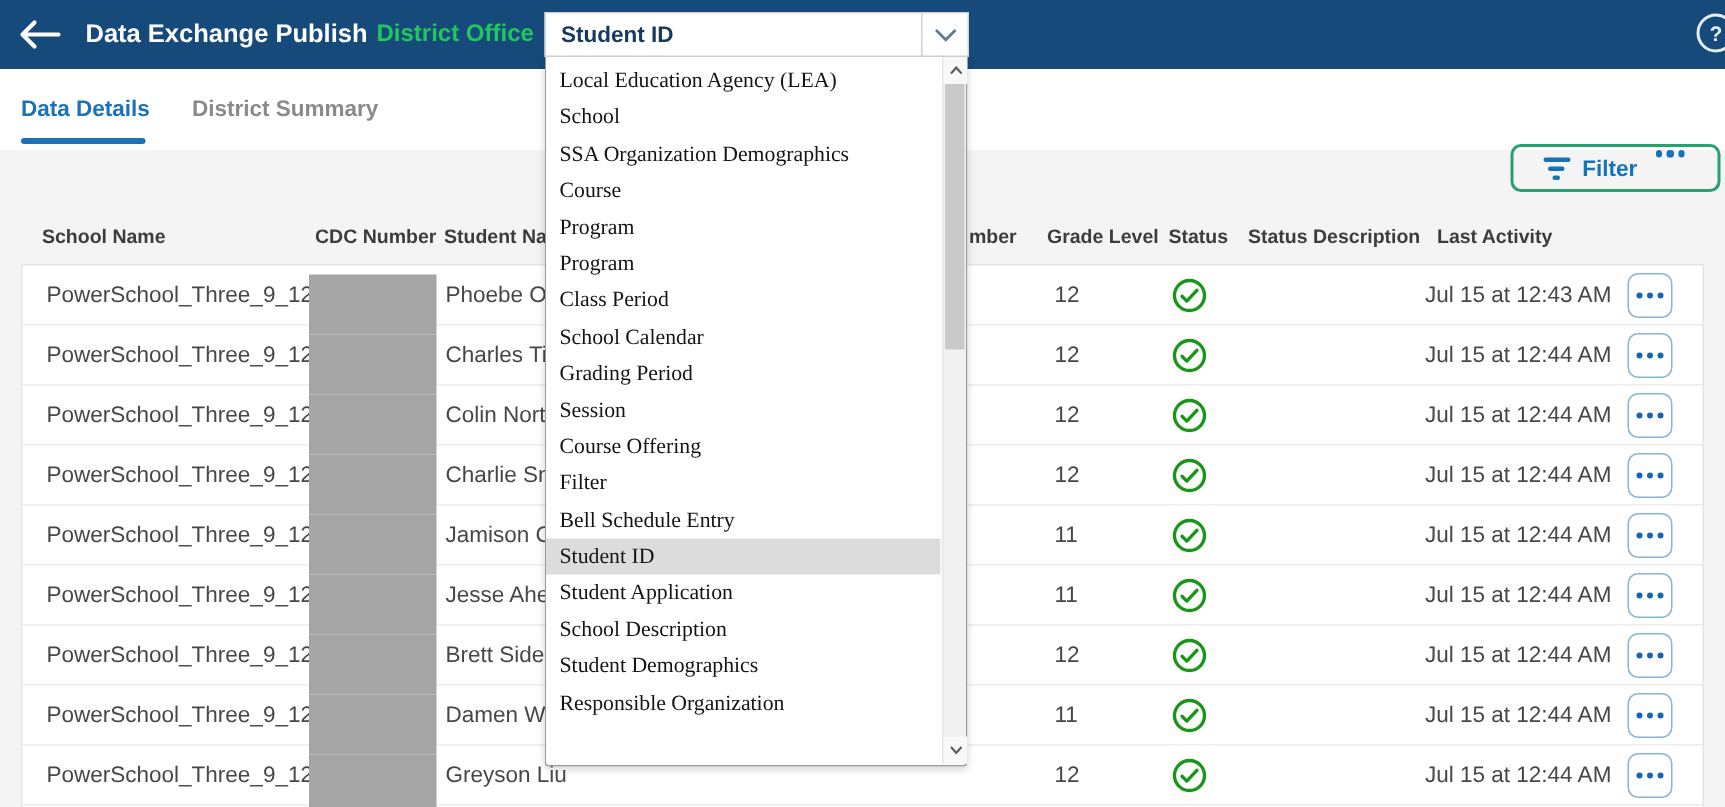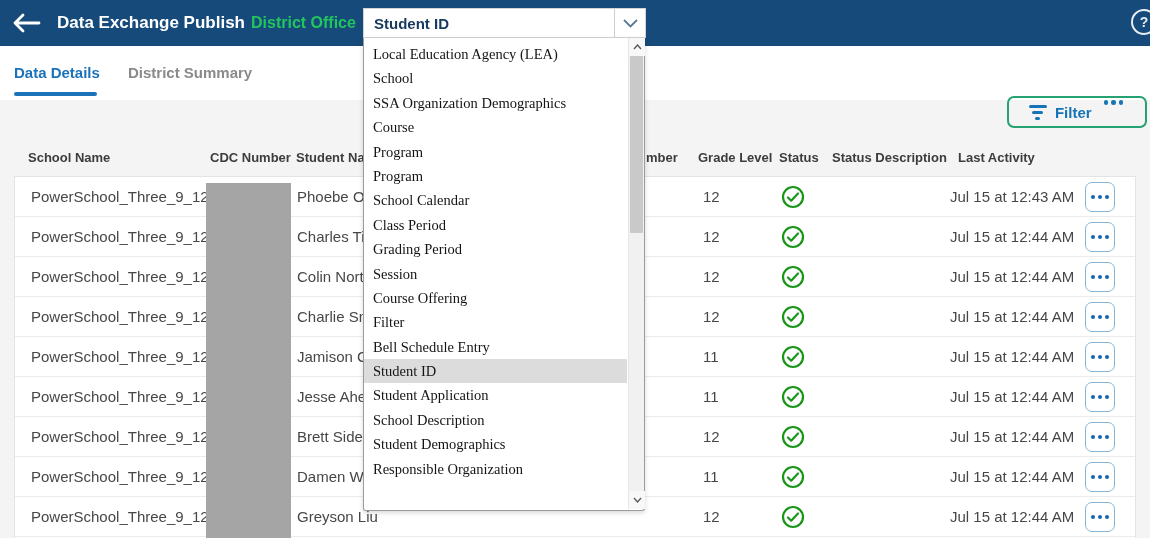--- a/index.html
+++ b/index.html
@@ -280,22 +280,22 @@
   </div>
 
   <div class="dd-panel">
     <div class="dd-list">
       <div class="dd-item">Local Education Agency (LEA)</div>
       <div class="dd-item">School</div>
       <div class="dd-item">SSA Organization Demographics</div>
       <div class="dd-item">Course</div>
       <div class="dd-item">Program</div>
       <div class="dd-item">Program</div>
+      <div class="dd-item">Class Period</div>
       <div class="dd-item">School Calendar</div>
-      <div class="dd-item">Class Period</div>
       <div class="dd-item">Grading Period</div>
       <div class="dd-item">Session</div>
       <div class="dd-item">Course Offering</div>
       <div class="dd-item">Filter</div>
       <div class="dd-item">Bell Schedule Entry</div>
       <div class="dd-item selected">Student ID</div>
       <div class="dd-item">Student Application</div>
       <div class="dd-item">School Description</div>
       <div class="dd-item">Student Demographics</div>
       <div class="dd-item">Responsible Organization</div>

